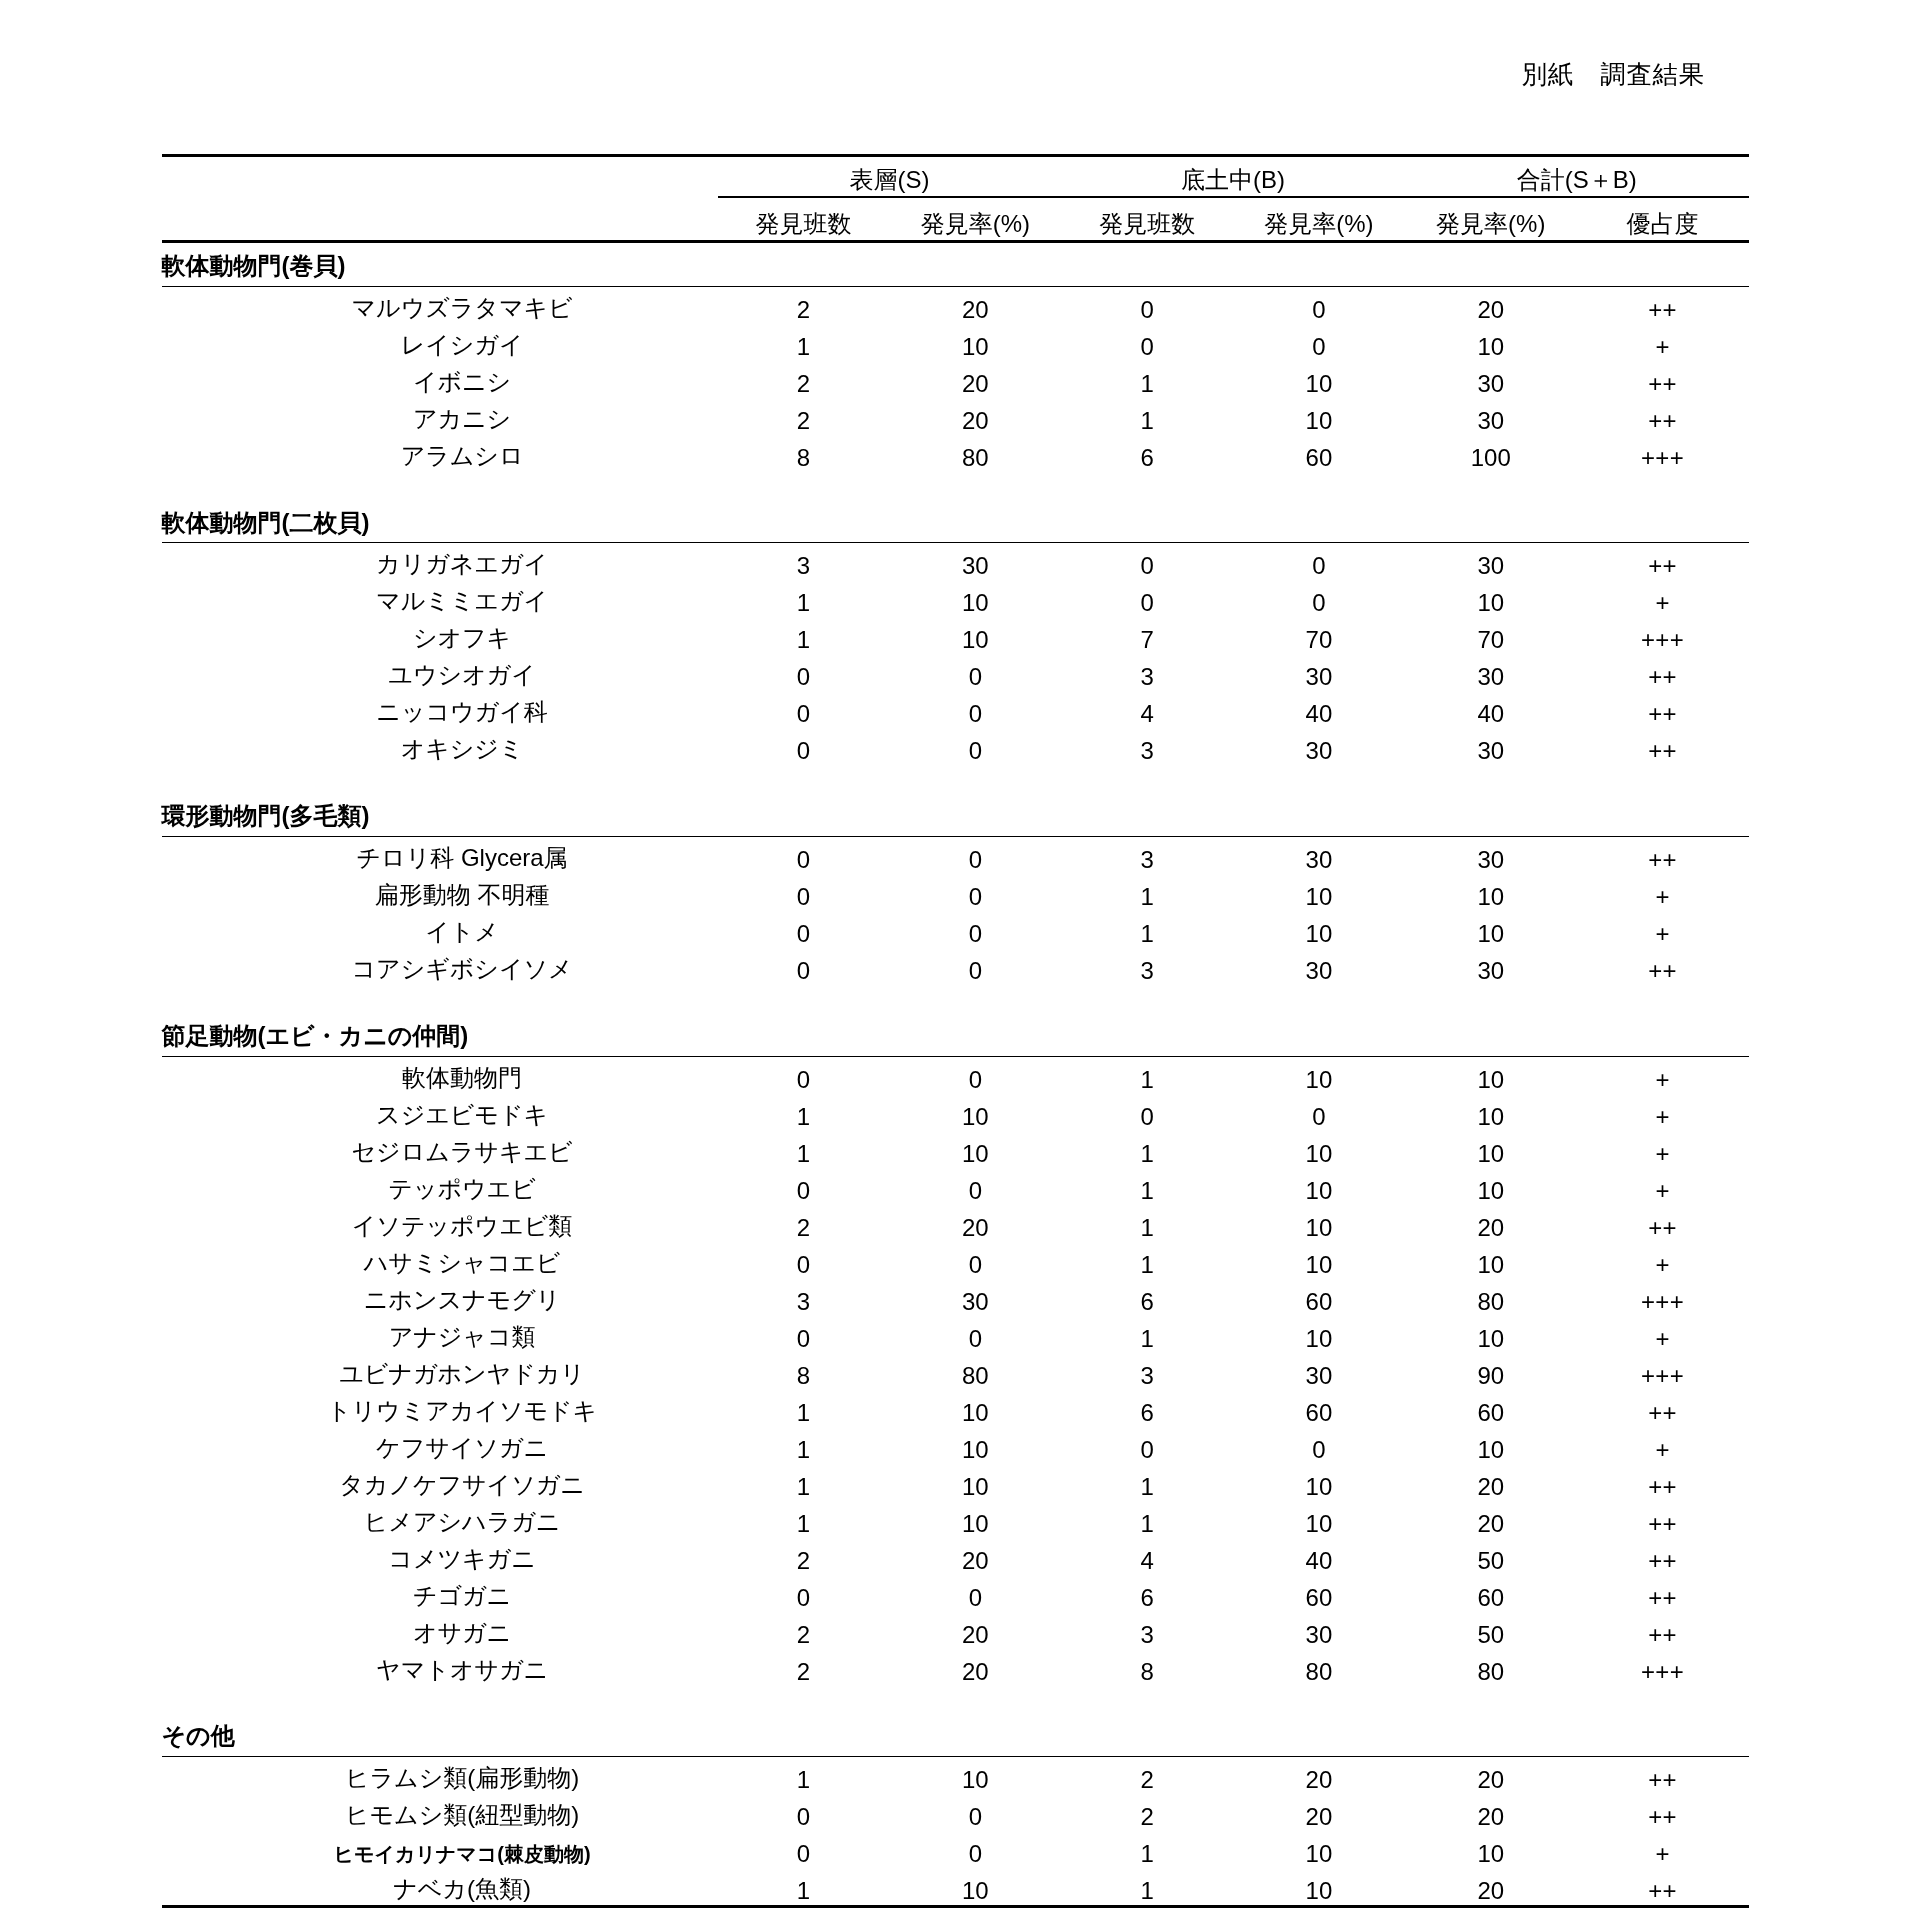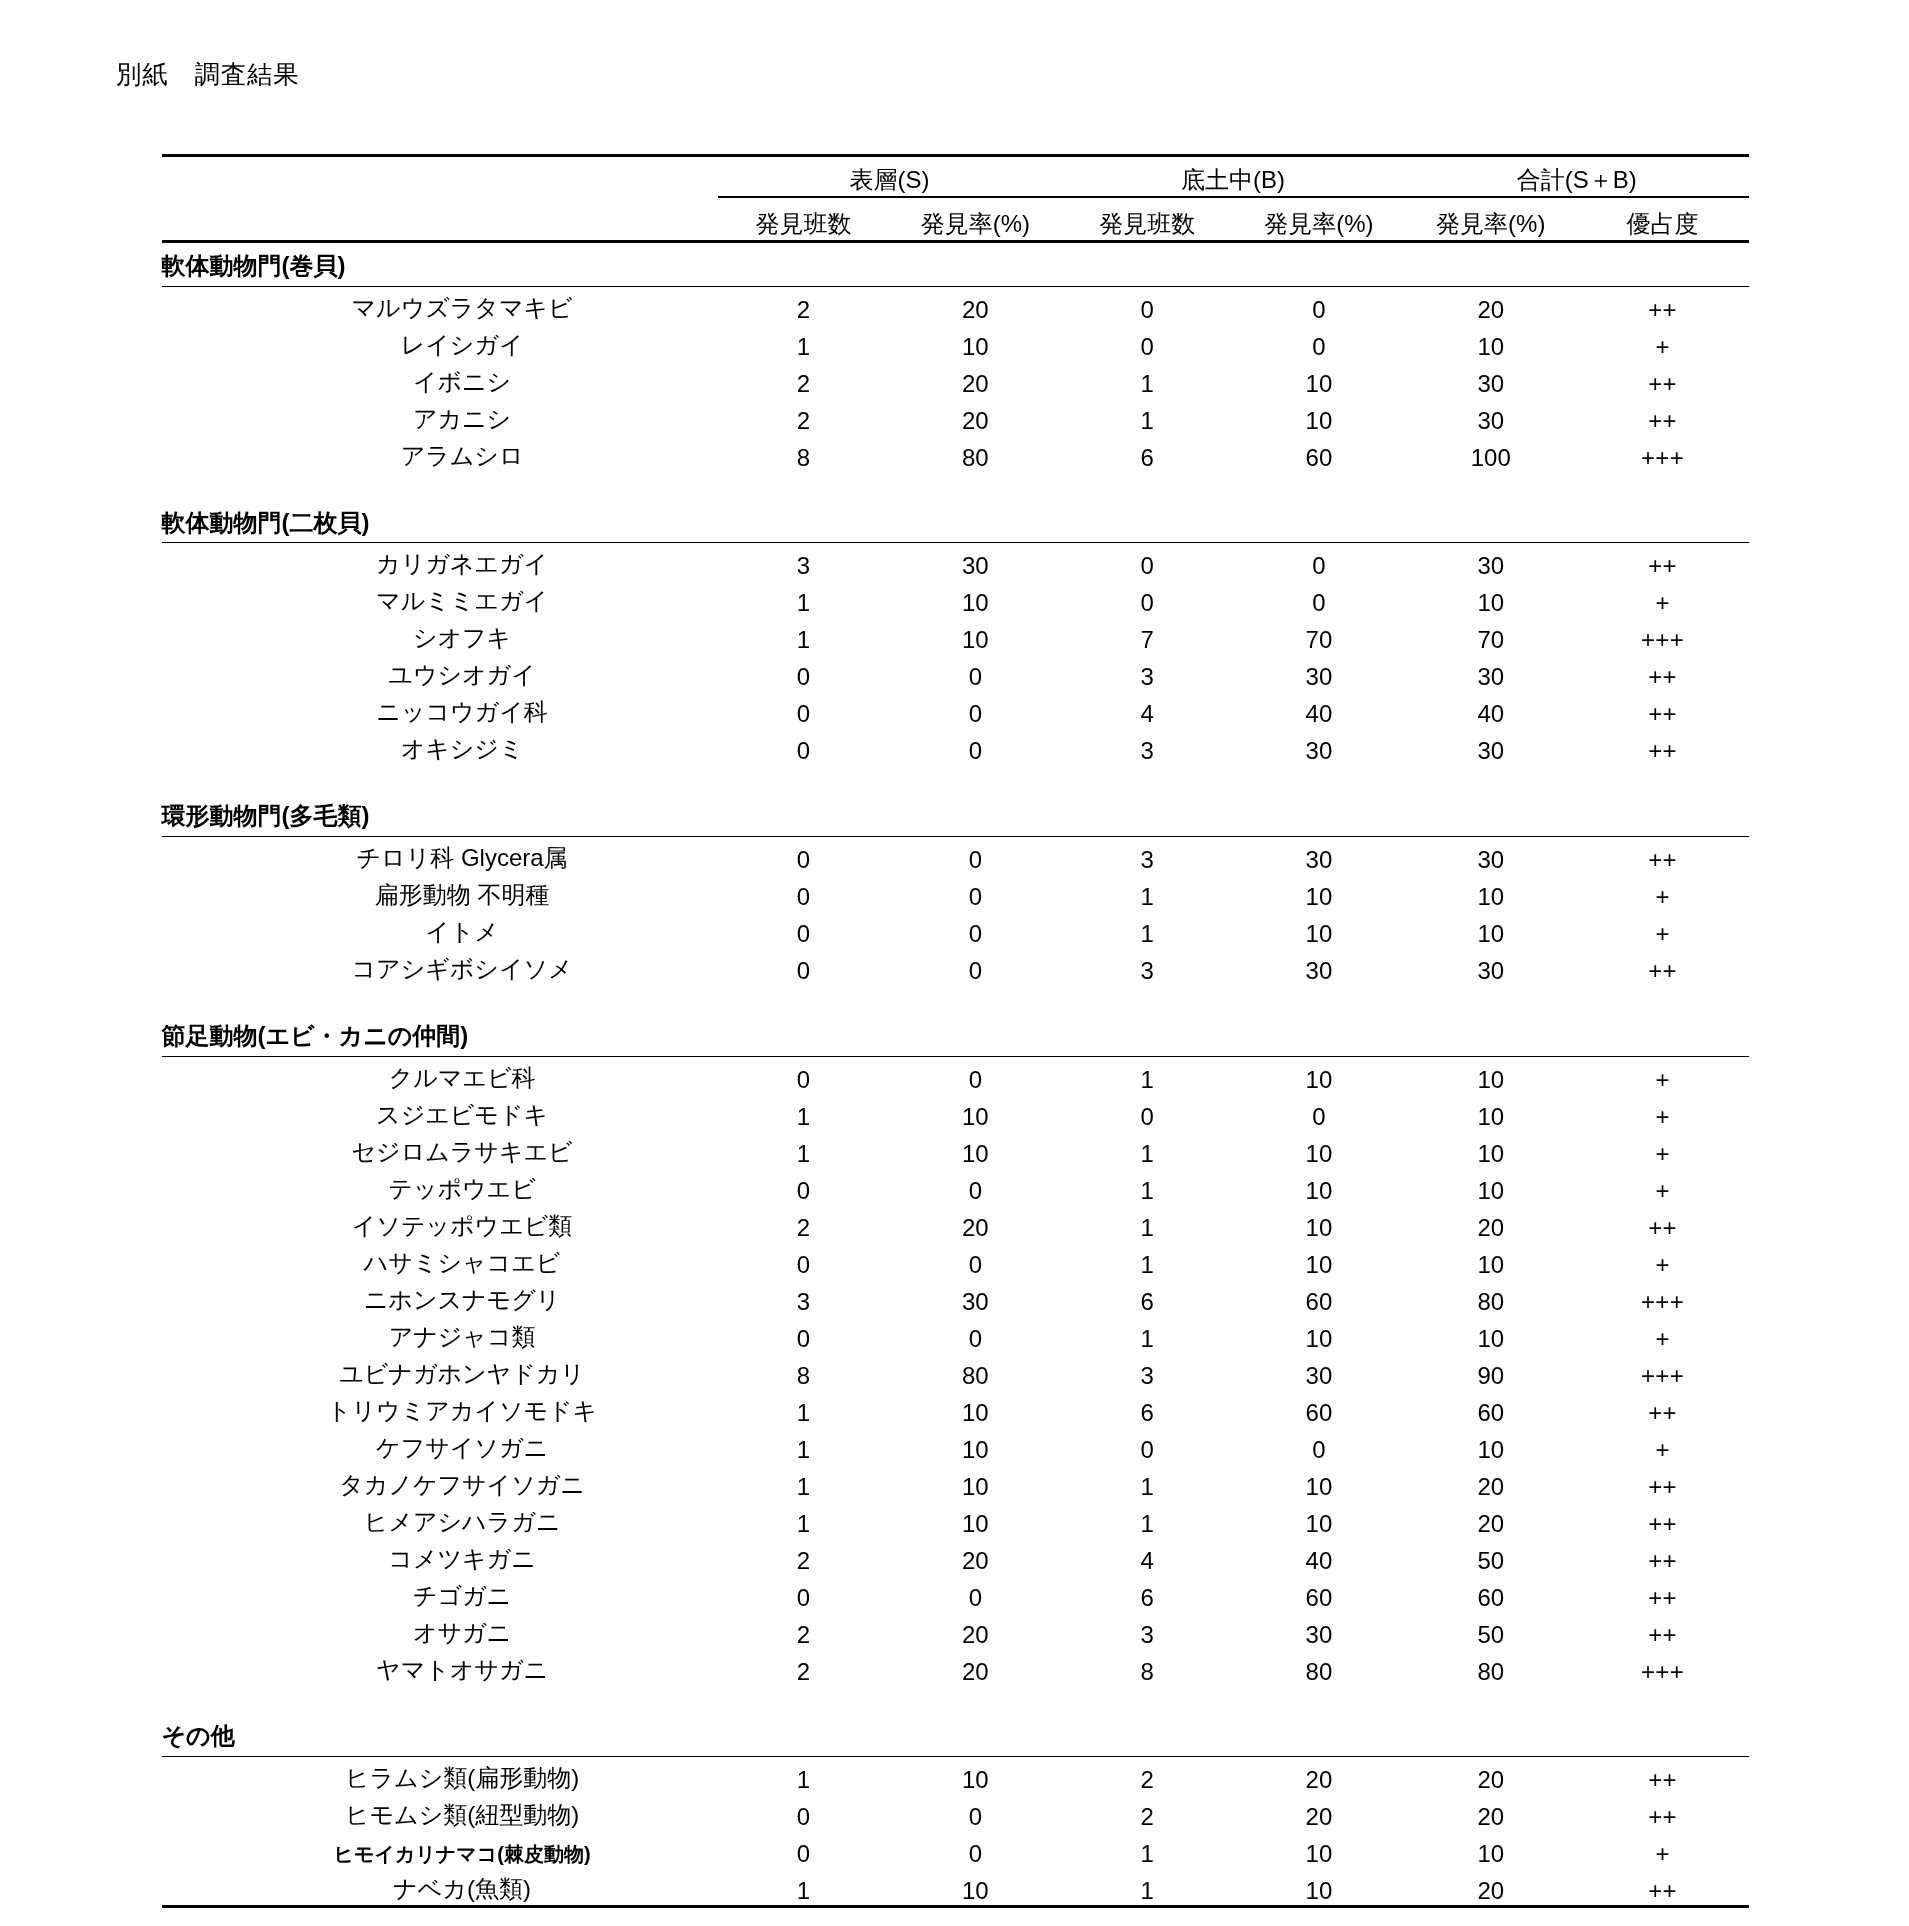--- a/index.html
+++ b/index.html
@@ -19,21 +19,21 @@
   .page {
     box-sizing: border-box;
     width: 1910px;
     height: 2703px;
     padding: 58px 116px 0 116px;
     position: relative;
   }
 
   
   .doc-title {
-    text-align: left;
+    text-align: right;
     font-size: 25.4px;
     letter-spacing: 0.8px;
     padding-right: 89px;
     margin-bottom: 62px;
   }
 
   
   table.survey {
     border-collapse: collapse;
     width: 1587px;
@@ -321,21 +321,21 @@
           <td class="tot">30</td>
           <td class="dom">++</td>
         </tr>
         <tr class="gap-row">
           <td colspan="7"></td>
         </tr>
         <tr class="section-row">
           <td colspan="7" class="sec-name">節足動物(エビ・カニの仲間)</td>
         </tr>
         <tr class="data-row">
-          <td class="name">クルマエビ科</td>
+          <td class="name">軟体動物門</td>
           <td class="num">0</td>
           <td class="rate">0</td>
           <td class="num">1</td>
           <td class="rate">10</td>
           <td class="tot">10</td>
           <td class="dom">+</td>
         </tr>
         <tr class="data-row">
           <td class="name">スジエビモドキ</td>
           <td class="num">1</td>

